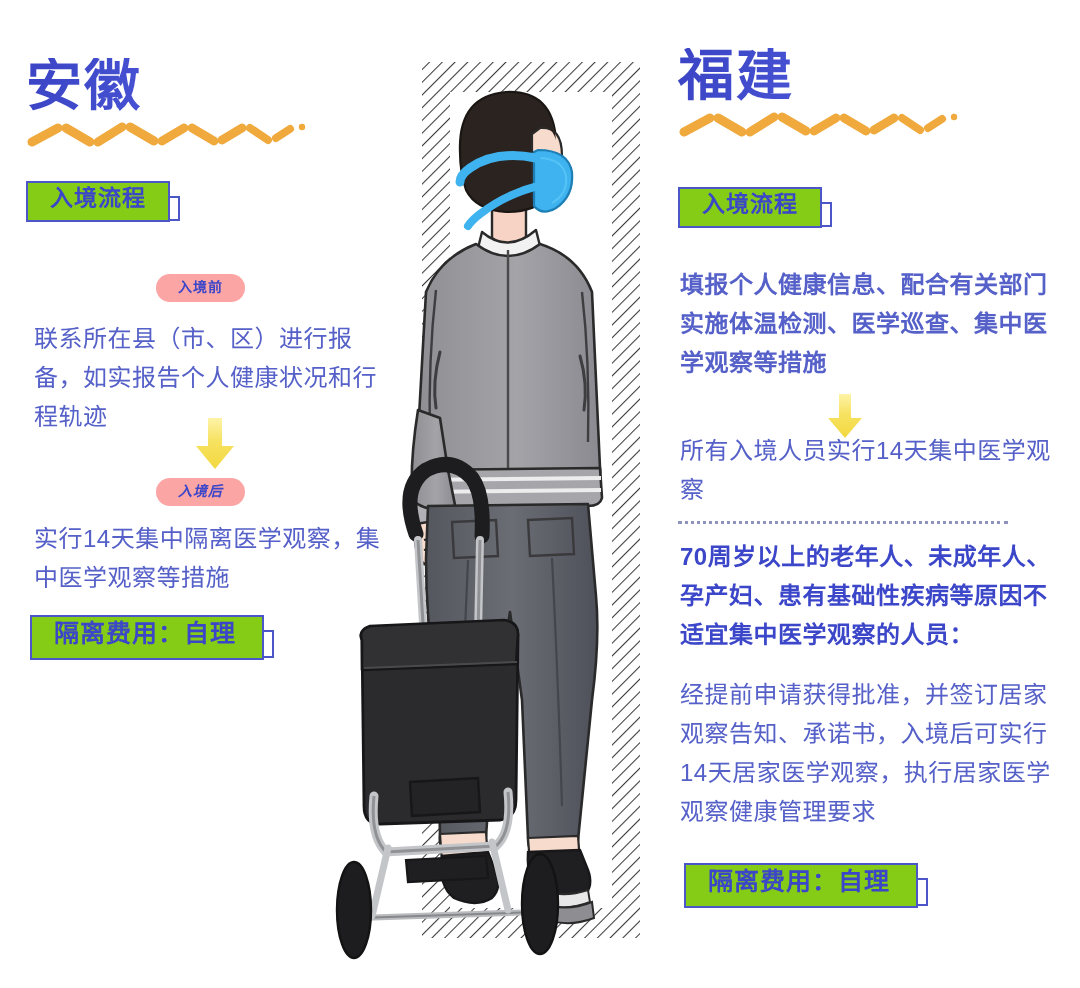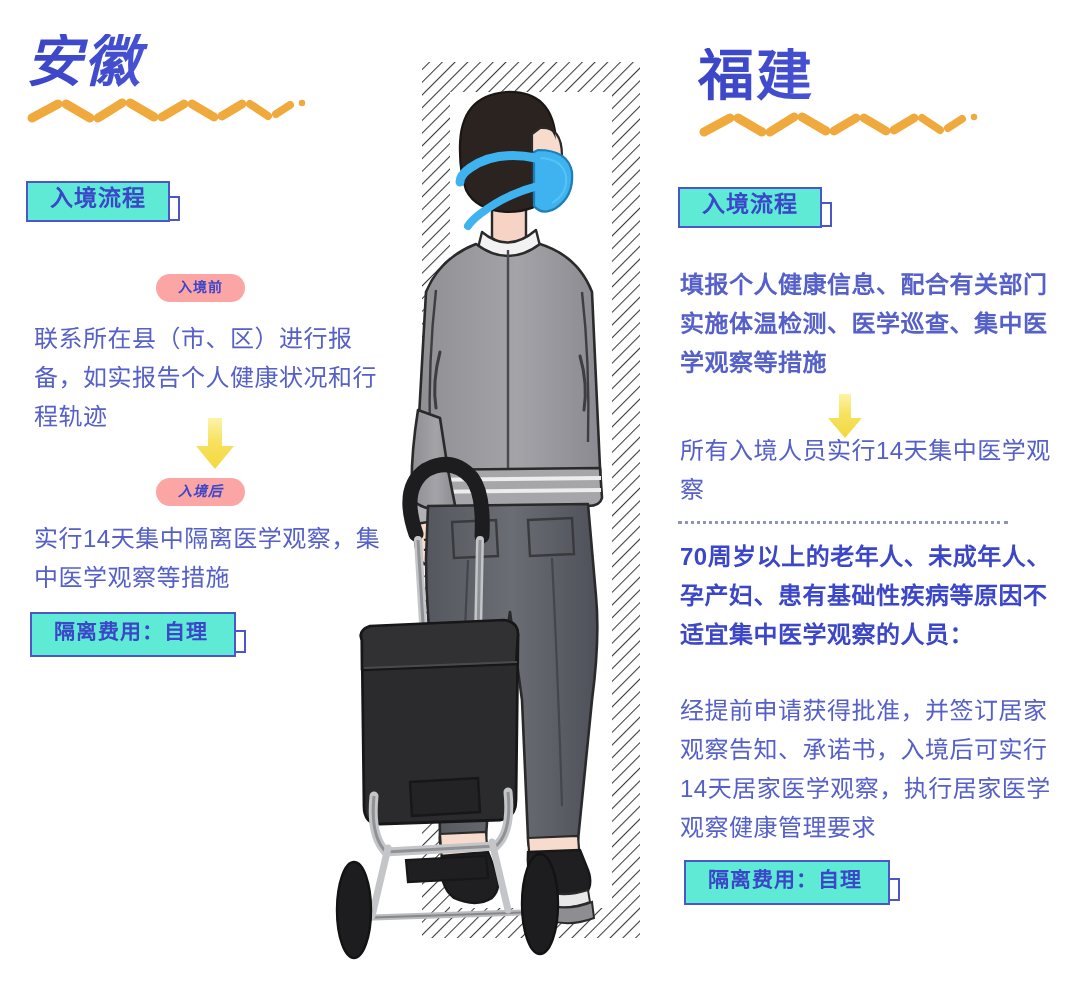--- a/index.html
+++ b/index.html
@@ -47,22 +47,22 @@
     line-height: 1;
     color: #3b46c8;
     background: linear-gradient(100deg, #3a44c4 0%, #4a56d8 55%, #5d69e0 100%);
     -webkit-background-clip: text;
     background-clip: text;
     -webkit-text-fill-color: transparent;
     margin: 0;
     padding: 0;
     white-space: nowrap;
   }
-  .title-block-left  { position: absolute; left: 8px;  top: 34px; font-style: italic; }
-  .title-block-right { position: absolute; left: 8px;  top: 48px; margin-left: 20px; }
+  .title-block-left  { position: absolute; left: 8px;  top: 58px; }
+  .title-block-right { position: absolute; left: 8px;  top: 48px; }
 
   
   .zigzag { display: block; margin-top: 2px; }
 
   
   .dbox {
     position: relative;
     display: inline-block;
   }
   .dbox .shadow {
@@ -71,34 +71,34 @@
     top: 10px;
     right: -10px;
     bottom: -10px;
     border: 2px solid #4b57c9;
     background: #ffffff;
     z-index: 0;
   }
   .dbox .front {
     position: relative;
     border: 2px solid #4b57c9;
-    background: #5eead4;
+    background: #84cc16;
     z-index: 1;
     padding: 9px 22px 11px 22px;
     white-space: nowrap;
   }
   .dbox .front .label {
     color: #3b46c8;
     font-weight: bold;
     font-size: 23px;
     line-height: 1.1;
     letter-spacing: 1px;
   }
   .dbox.cost .front { padding: 11px 26px 13px 22px; }
-  .dbox.cost .front .label { font-size: 21px; }
+  .dbox.cost .front .label { font-size: 25px; }
 
   
   .pill {
     display: inline-block;
     background: #fca5a5;
     border-radius: 999px;
     padding: 5px 22px 7px 22px;
     color: #3b46c8;
     font-weight: bold;
     font-size: 14px;
@@ -415,21 +415,21 @@
     </div>
 
     <div class="r" style="left:8px; top:521px; width:330px;">
       <div class="dotted-divider"></div>
     </div>
 
     <div class="r" style="left:10px; top:538px; width:380px;">
       <p class="body-text bold">70周岁以上的老年人、未成年人、孕产妇、患有基础性疾病等原因不适宜集中医学观察的人员：</p>
     </div>
 
-    <div class="r" style="left:10px; top:692px; width:380px;">
+    <div class="r" style="left:10px; top:676px; width:380px;">
       <p class="body-text">经提前申请获得批准，并签订居家观察告知、承诺书，入境后可实行14天居家医学观察，执行居家医学观察健康管理要求</p>
     </div>
 
     <div class="r" style="left:14px; top:868px;">
       <div class="dbox cost">
         <span class="shadow"></span>
         <span class="front">
           <span class="label">隔离费用：自理</span>
         </span>
       </div>

